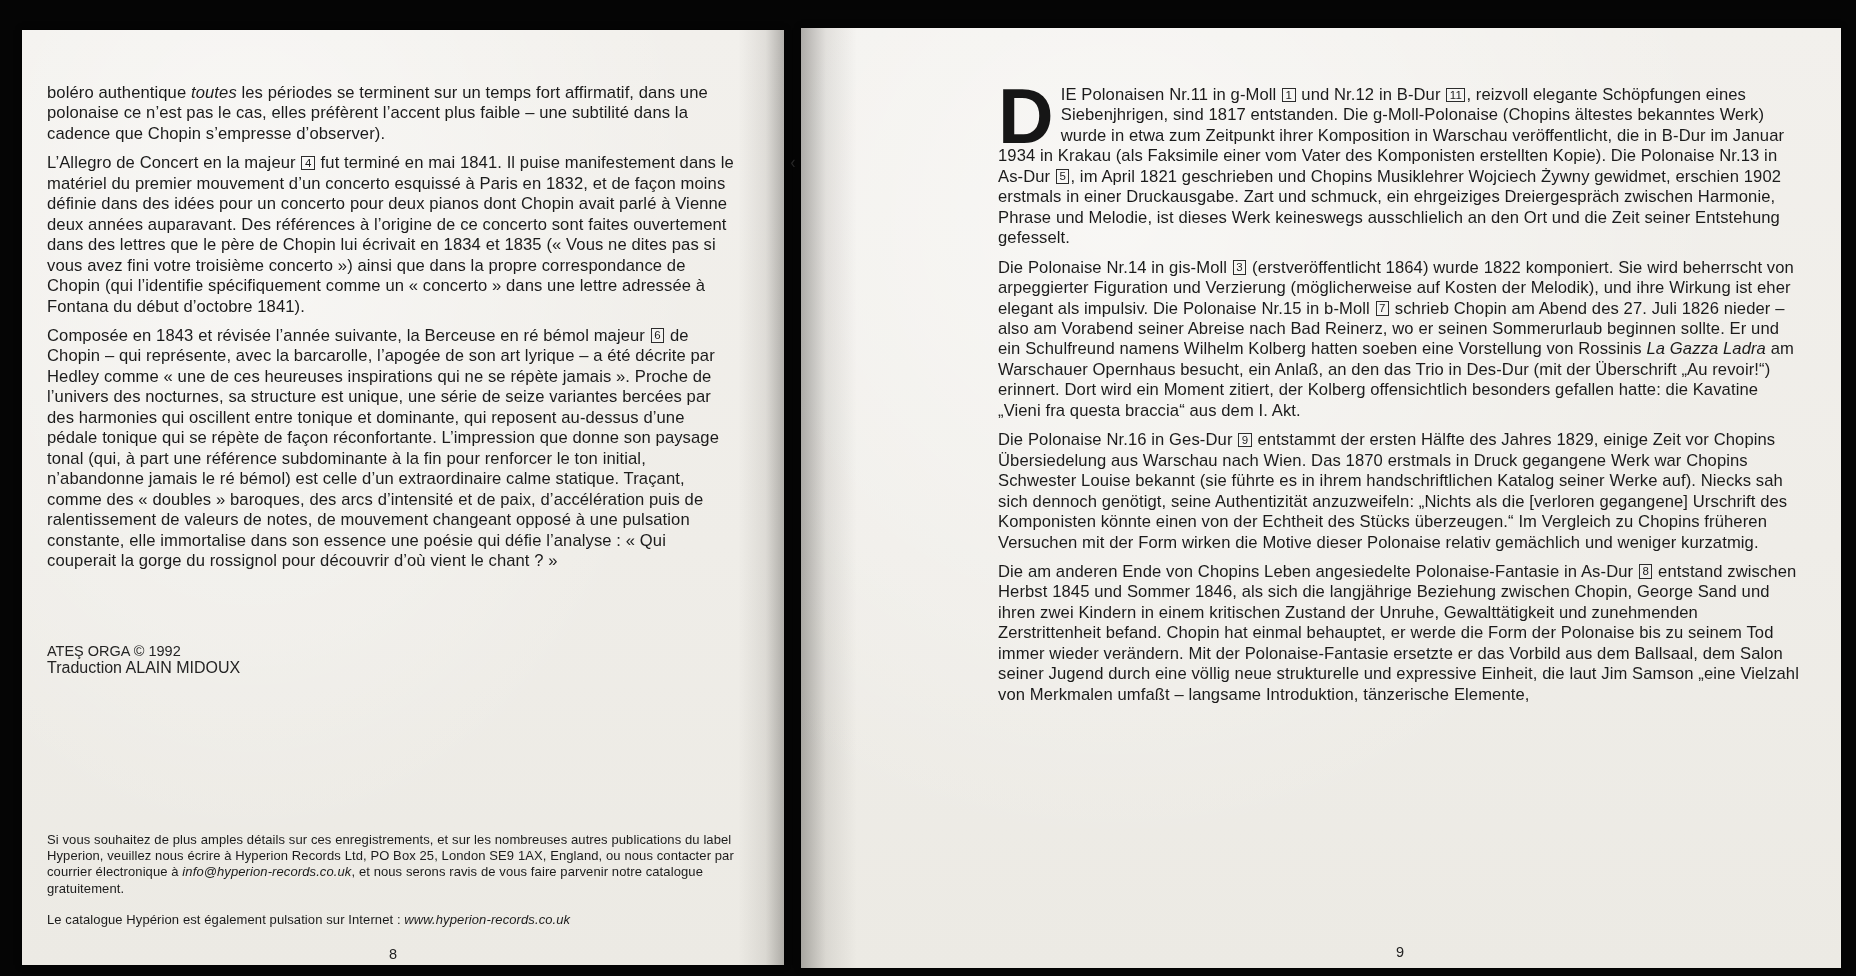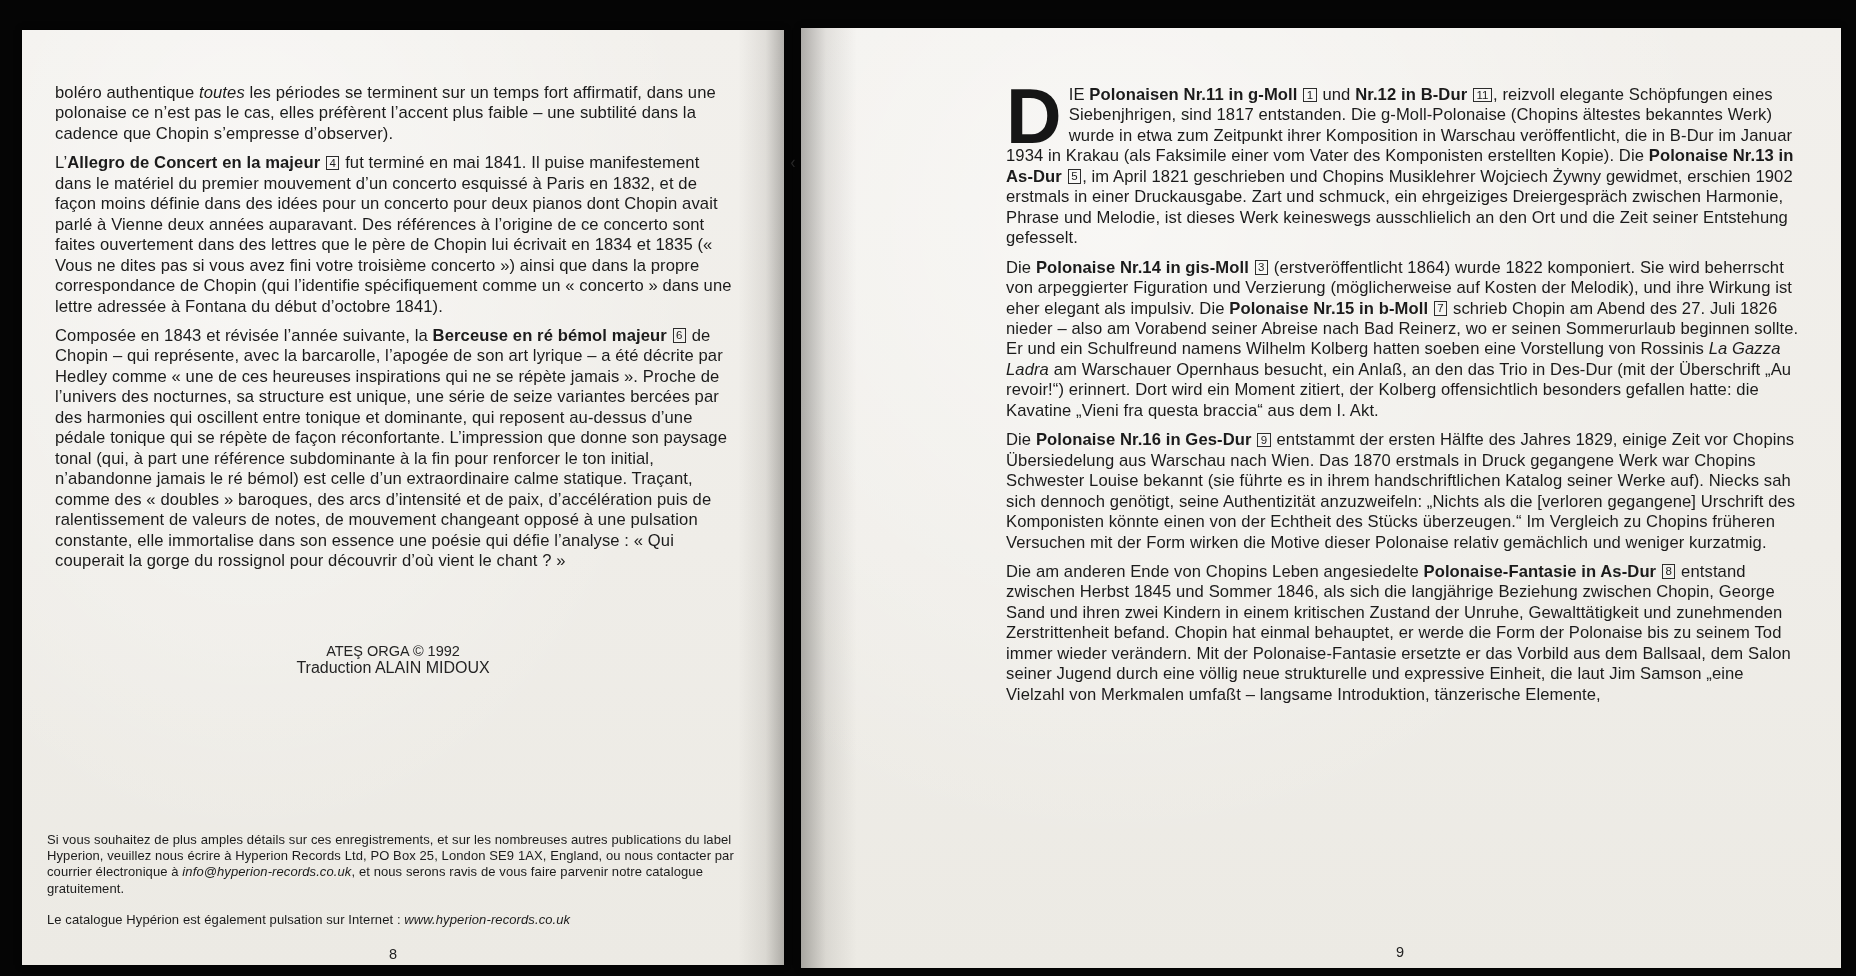--- a/index.html
+++ b/index.html
@@ -25,26 +25,26 @@
   }
   .page-right::before {
     content:""; position:absolute; left:0; top:0; width:56px; height:100%;
     background:linear-gradient(to left, rgba(60,55,48,0) 0%, rgba(60,55,48,0.10) 55%, rgba(30,28,24,0.33) 100%);
     pointer-events:none;
   }
   .textcol { position:absolute; color:#191919; }
   .textcol-left  { left:25px;  top:53px;  width:692px; }
   .textcol-right { left:197px; top:57px;  width:804px; }
   .body-text p {
-    margin:0 0 9px 8px;
+    margin:0 0 9px 0;
     font-size:16.6px; line-height:20.45px;
     letter-spacing:0.1px;
     color:#1b1b1b;
   }
-  .b { font-weight:bold;text-align:right; }
+  .b { font-weight:normal;text-align:right; }
   .i { font-style:italic; }
   .trackbox {
     display:inline-block;
     border:1.3px solid #2c2c2c;
     font-size:11.5px; line-height:12.5px;
     padding:0 2.5px;
     margin:0 1px;
     vertical-align:1.5px;
     color:#1b1b1b;
     background:rgba(255,255,255,0.25);
@@ -53,21 +53,21 @@
     float:left;
     font-size:77px;
     line-height:58px;
     height:58px;
     font-weight:bold;
     margin:2px 7px 0 0;
     color:#161616;
   }
   .credit {
     position:absolute; right:0; top:559px; width:100%;
-    text-align:center; color:#242424;
+    text-align:left; color:#242424;
   }
   .credit-line1 { font-size:14.5px; line-height:18px; }
   .credit-line2 { font-size:16px;   line-height:16px; }
   .footnote { position:absolute; top:749px; width:692px; color:#2e2e2e; }
   .footnote p { margin:0 0 15px 0; font-size:13px; line-height:16.2px; letter-spacing:0.1px; }
   .page-num {
     position:absolute; width:100%; text-align:center;
     font-size:14.5px; color:#222;
   }
   .page-num-left  { top:863px; }

